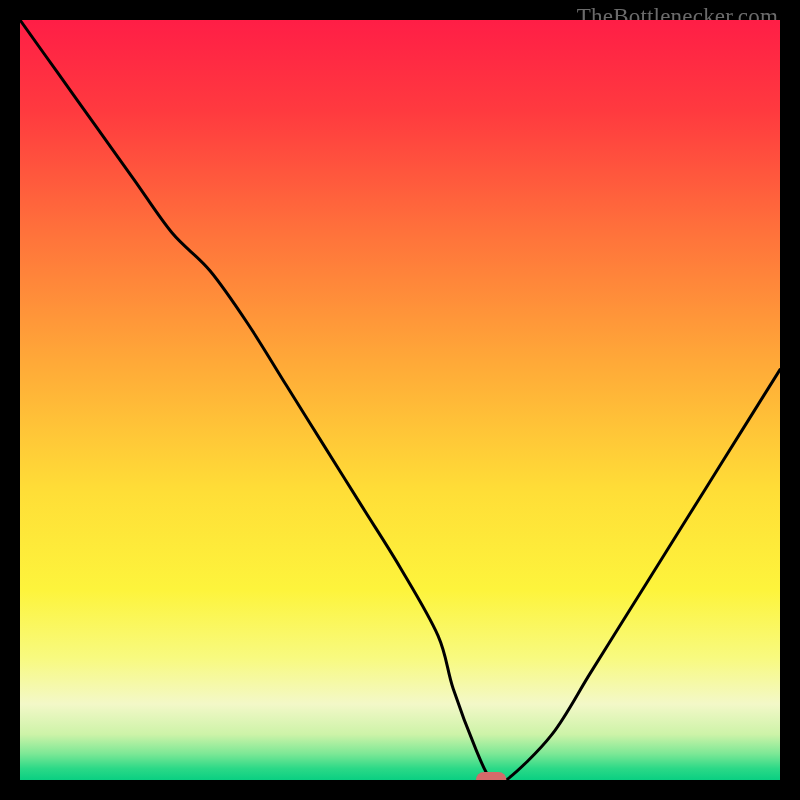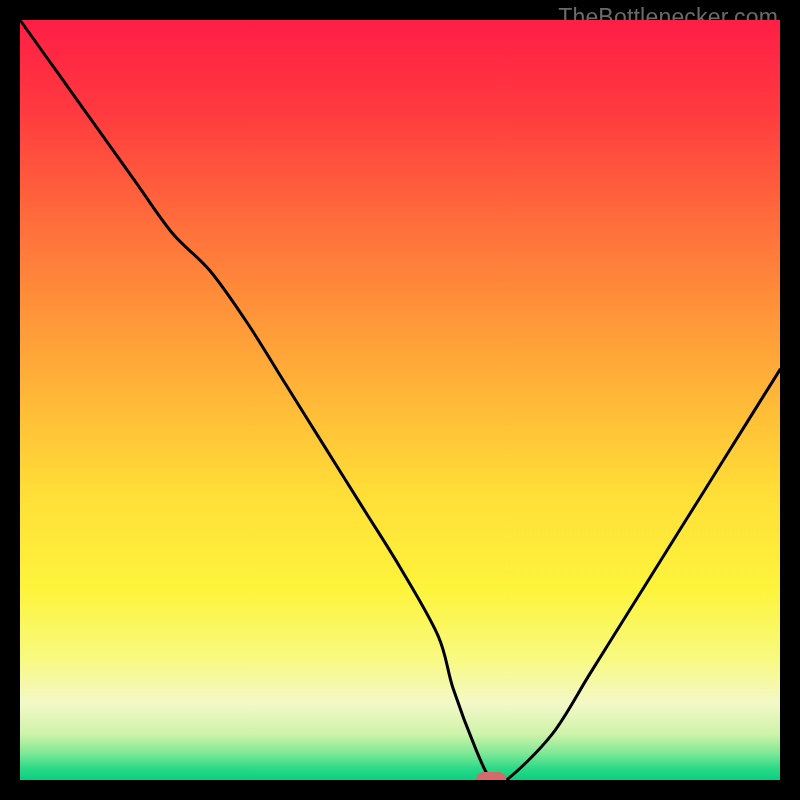--- a/index.html
+++ b/index.html
@@ -9,20 +9,21 @@
     height: 800px;
     overflow: hidden;
     background: #000;
     font-family: Arial, Helvetica, sans-serif;
   }
   .frame {
     position: relative;
     width: 800px;
     height: 800px;
     background: #000;
+    font-family: Liberation Serif, serif;
   }
   .plot-area {
     position: absolute;
     left: 20px;
     top: 20px;
     width: 760px;
     height: 760px;
   }
   .watermark {
     position: absolute;

